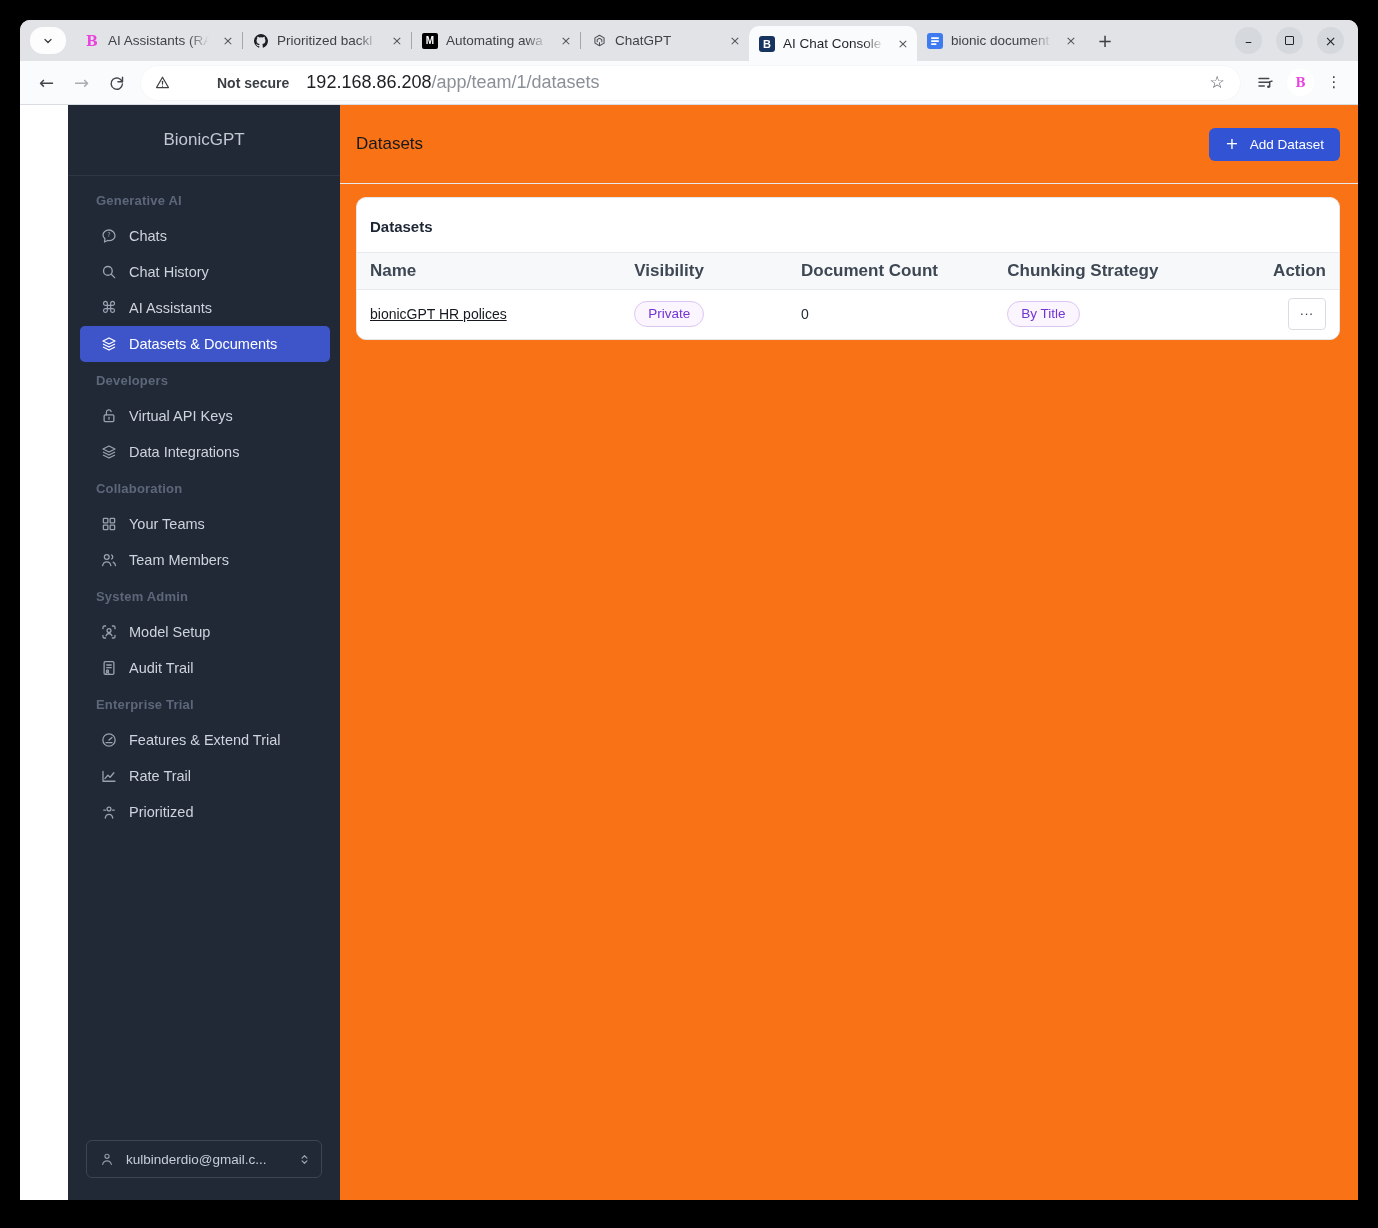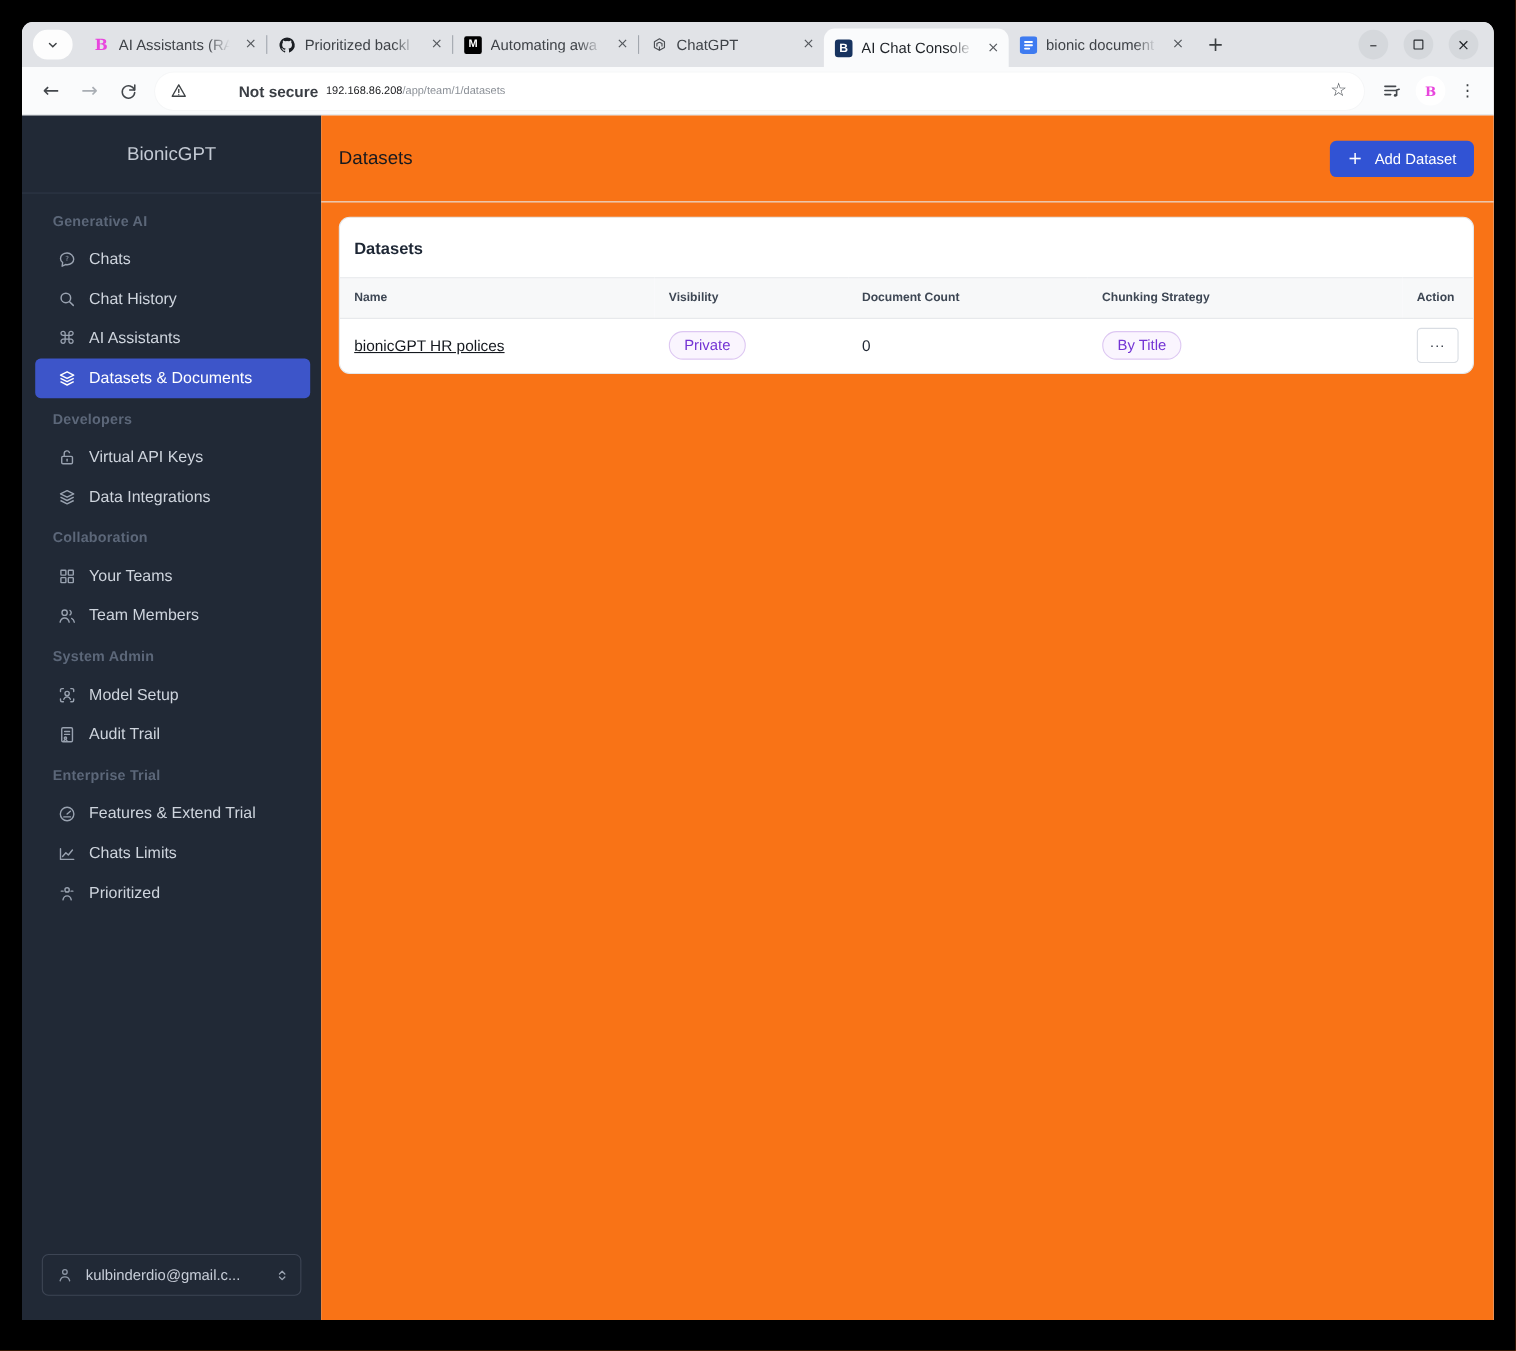--- a/index.html
+++ b/index.html
@@ -72,32 +72,32 @@
     width:33px; height:33px; border-radius:50%; flex:none;
     display:flex; align-items:center; justify-content:center; font-size:18px; color:#43474c;
   }
   .nav-btn.disabled { color:#a9aeb4; }
   .omnibox {
     flex:1; height:34px; background:#fff; border-radius:17px; margin:0 6px;
     display:flex; align-items:center; padding:0 8px 0 14px; gap:7px; min-width:0;
     box-shadow:0 0 0 1px rgba(0,0,0,0.02);
   }
   .sec-label { font-size:14px; font-weight:700; color:#3a3e44; white-space:nowrap;margin-left:40px; }
-  .url { font-size:10px; color:#202124; white-space:nowrap; }
+  .url { font-size:18px; color:#202124; white-space:nowrap; margin-left:10px; }
   .url .path { color:#8b9097; }
   .star-btn { margin-left:auto; font-size:17px; color:#494e54; width:30px; height:30px; display:flex; align-items:center; justify-content:center; }
   .ext-circle {
     width:27px; height:27px; border-radius:50%; background:#fff; flex:none; margin:0 4px;
     display:flex; align-items:center; justify-content:center;
     color:#e846dd; font-weight:700; font-size:12px; font-family:"DejaVu Serif",serif;
   }
   .kebab-btn { width:28px; height:28px; display:flex; align-items:center; justify-content:center; font-size:15px; color:#3c4043; }
 
   
-  .app { flex:1; display:flex; min-height:0; }
+  .app { flex:1; display:flex; min-height:0;margin-left:48px; }
 
   .sidebar {
     width:272px; flex:none; background:#212936; color:#cfd5de;
     display:flex; flex-direction:column;
   }
   .brand {
     height:71px; flex:none; display:flex; align-items:center; justify-content:center;
     font-size:17px; color:#c3c9d3; border-bottom:1px solid #2e3746;
   }
   .nav { padding-top:6px; }
@@ -138,21 +138,21 @@
   }
   .add-btn .plus { font-size:16px; }
 
   .content { padding:13px 18px 0 16px; }
   .card { background:#fff; border:1px solid #e4e7ea; border-radius:10px; overflow:hidden; }
   .card-title { padding:20px 13px 17px; font-size:15px; font-weight:700; color:#1d2634; }
   table { width:100%; border-collapse:collapse; }
   thead th {
     background:#f7f8f9; border-top:1px solid #e7e9ec; border-bottom:1px solid #e7e9ec;
     height:37px; padding:0 13px; text-align:left;
-    font-size:11px; font-weight:700; color:#3e4754;
+    font-size:17px; font-weight:700; color:#3e4754;
   }
   th.col-name { width:287px; }
   th.col-vis  { width:176px; }
   th.col-doc  { width:219px; }
   th.col-chunk{ width:287px; }
   th.col-action { }
   td { height:49px; padding:0 13px; font-size:14px; color:#1f2733; }
   tbody tr + tr td { border-top:1px solid #eaecef; }
   td.col-action { text-align:right; }
   .dlink { color:#15191f; text-decoration:underline; cursor:pointer; }
@@ -399,21 +399,21 @@
           </span>
           <span>Features &amp; Extend Trial</span>
         </div>
         <div class="nav-item">
           <span class="ic">
             <svg width="18" height="18" viewBox="0 0 24 24" fill="none" stroke="currentColor" stroke-width="1.7" stroke-linecap="round" stroke-linejoin="round">
                 <path d="M4 6v13h16"></path>
                 <path d="M6.5 15.5l4-4.5 3 2.7 5-6"></path>
               </svg>
           </span>
-          <span>Chats Limits</span>
+          <span>Rate Trail</span>
         </div>
         <div class="nav-item">
           <span class="ic">
             <svg width="18" height="18" viewBox="0 0 24 24" fill="none" stroke="currentColor" stroke-width="1.7" stroke-linecap="round" stroke-linejoin="round">
                 <circle cx="12" cy="8" r="2.6"></circle>
                 <path d="M7 20c.6-3 2.6-4.8 5-4.8s4.4 1.8 5 4.8"></path>
                 <path d="M5 9.5h2.2M16.8 9.5H19"></path>
               </svg>
           </span>
           <span>Prioritized</span>

